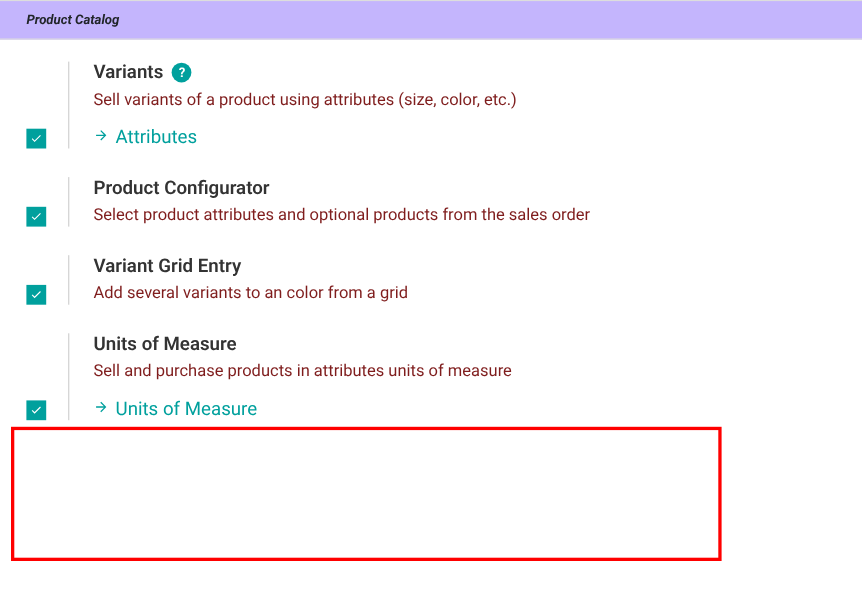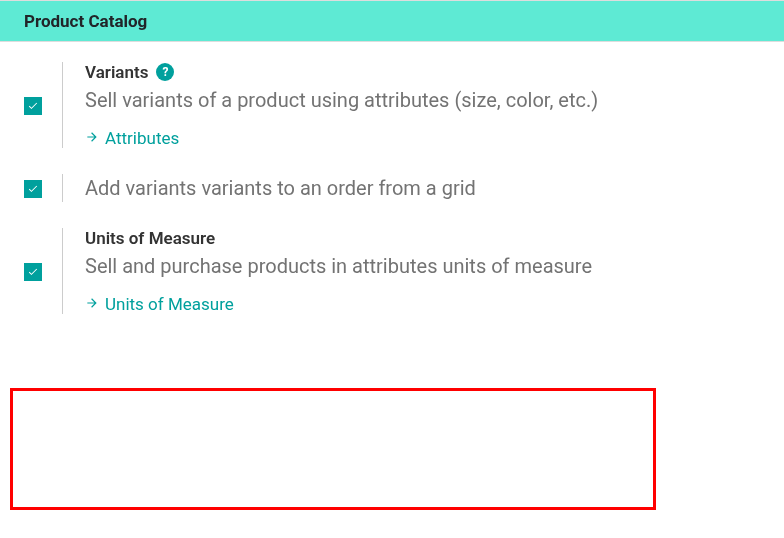--- a/index.html
+++ b/index.html
@@ -8,34 +8,35 @@
       padding: 0;
     }
     body {
       font-family: -apple-system, BlinkMacSystemFont, "Segoe UI", Roboto, "Helvetica Neue", Arial, sans-serif;
       width: 784px;
       height: 538px;
       background: #ffffff;
       color: #212529;
     }
     .section-header {
-      background: #5eead4;
+      background: #c4b5fd;
       border-top: 1px solid #dddddd;
       border-bottom: 1px solid #dddddd;
       padding: 10px 24px;
-      font-size: 17px;
+      font-size: 12px;
       font-weight: 700;
       color: #212529;
+      font-style: italic;
     }
     .settings-body {
       padding: 20px 24px 10px 24px;
     }
     .setting-row {
       display: flex;
-      align-items: center;
+      align-items: flex-end;
       margin-bottom: 26px;
       position: relative;
     }
     .setting-row:last-child {
       margin-bottom: 22px;
     }
     .checkbox-col {
       flex: 0 0 38px;
       display: flex;
       justify-content: flex-start;
@@ -82,22 +83,22 @@
       background: #00A09D;
       color: #fff;
       display: inline-flex;
       align-items: center;
       justify-content: center;
       font-size: 12px;
       font-weight: 700;
       cursor: pointer;
     }
     .setting-desc {
-      font-size: 20px;
-      color: #737373;
+      font-size: 15px;
+      color: #7f1d1d;
       line-height: 1.4;
     }
     .setting-link-row {
       margin-top: 14px;
     }
     .setting-link {
       display: inline-flex;
       align-items: center;
       gap: 6px;
       color: #00A09D;
@@ -151,32 +152,51 @@
             <svg viewBox="0 0 24 24">
                 <path d="M4 11h12.17l-5.59-5.59L12 4l8 8-8 8-1.41-1.41L16.17 13H4z"></path>
               </svg>
           </span>
           <span>Attributes</span>
         </a>
       </div>
     </div>
   </div>
 
-
-  <div class="setting-row">
-    <div class="checkbox-col">
-      <div class="checkbox">
-        <svg viewBox="0 0 24 24">
-            <path d="M20.285 6.709l-11.39 11.39-5.18-5.181 1.414-1.414 3.766 3.766 9.976-9.975z"></path>
-          </svg>
-      </div>
-    </div>
-    <div class="divider-col"></div>
-    <div class="content-col">
-      <div class="setting-desc">Add variants variants to an order from a grid</div>
+  <div class="setting-row">
+    <div class="checkbox-col">
+      <div class="checkbox">
+        <svg viewBox="0 0 24 24">
+            <path d="M20.285 6.709l-11.39 11.39-5.18-5.181 1.414-1.414 3.766 3.766 9.976-9.975z"></path>
+          </svg>
+      </div>
+    </div>
+    <div class="divider-col"></div>
+    <div class="content-col">
+      <div class="title-line">
+        <span class="setting-title">Product Configurator</span>
+      </div>
+      <div class="setting-desc">Select product attributes and optional products from the sales order</div>
+    </div>
+  </div>
+
+  <div class="setting-row">
+    <div class="checkbox-col">
+      <div class="checkbox">
+        <svg viewBox="0 0 24 24">
+            <path d="M20.285 6.709l-11.39 11.39-5.18-5.181 1.414-1.414 3.766 3.766 9.976-9.975z"></path>
+          </svg>
+      </div>
+    </div>
+    <div class="divider-col"></div>
+    <div class="content-col">
+      <div class="title-line">
+        <span class="setting-title">Variant Grid Entry</span>
+      </div>
+      <div class="setting-desc">Add several variants to an color from a grid</div>
     </div>
   </div>
 
   <div class="setting-row">
     <div class="checkbox-col">
       <div class="checkbox">
         <svg viewBox="0 0 24 24">
             <path d="M20.285 6.709l-11.39 11.39-5.18-5.181 1.414-1.414 3.766 3.766 9.976-9.975z"></path>
           </svg>
       </div>

